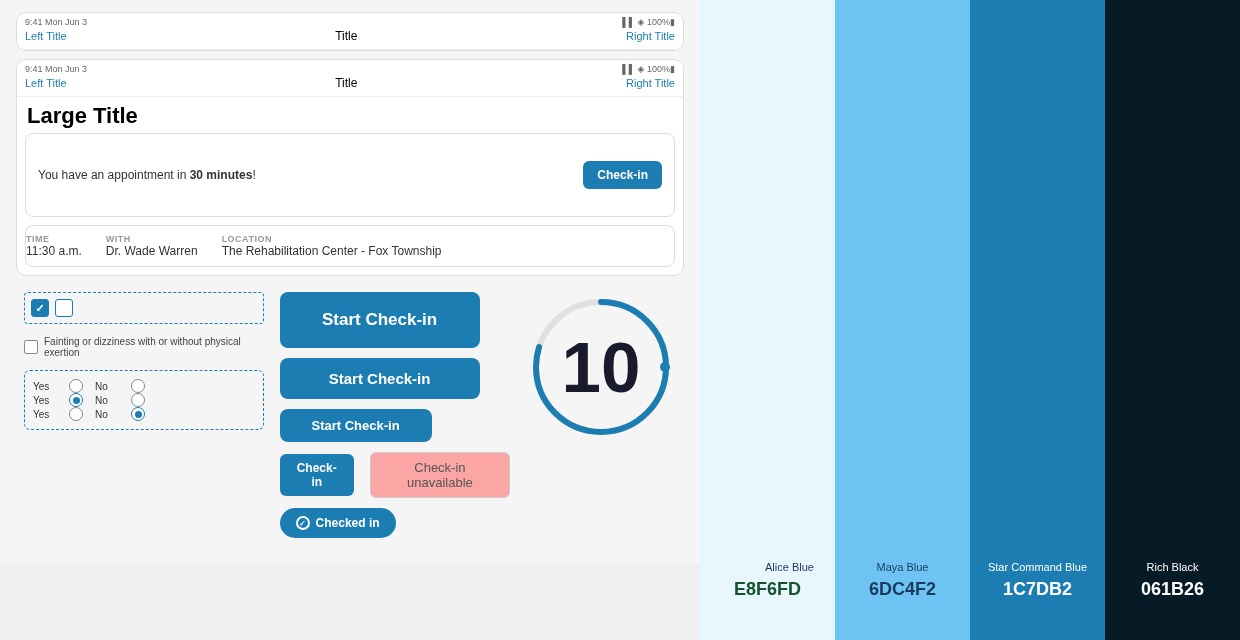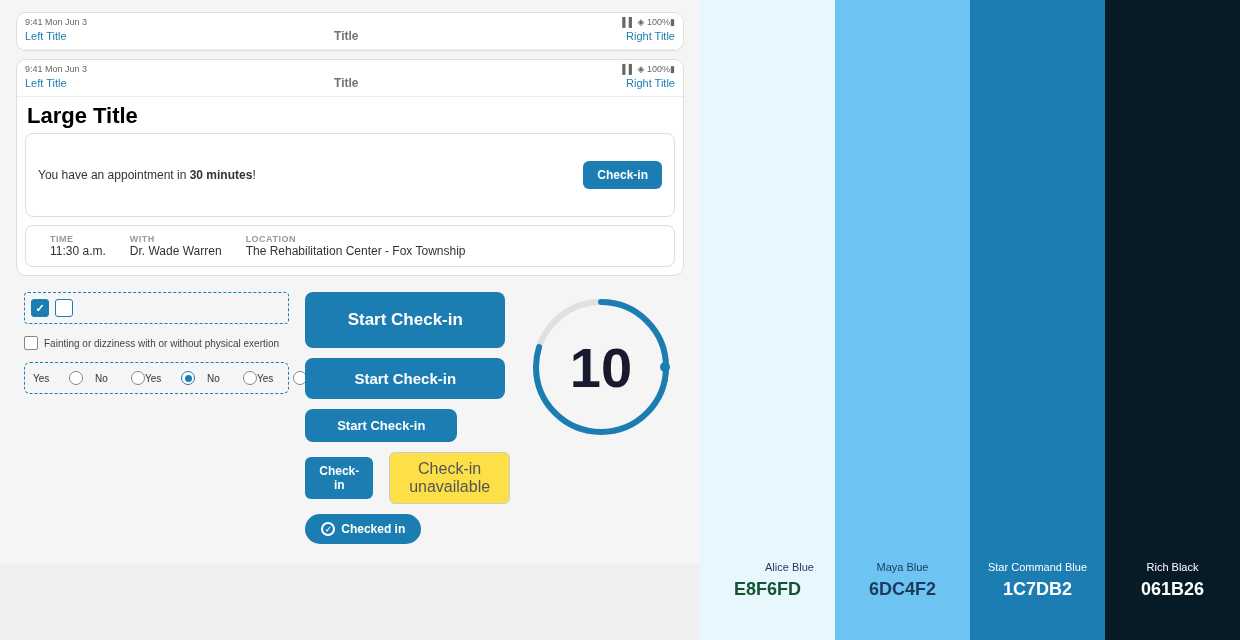--- a/index.html
+++ b/index.html
@@ -16,21 +16,21 @@
     .left-panel {
       width: 700px;
       height: 564px;
       background: #f5f5f5;
       padding: 12px 16px;
       overflow: hidden;
       position: relative;
     }
 
     .nav-link { color: #1C7DB2; font-size: 11px; cursor: pointer; }
-    .nav-title { font-size: 12px; font-weight: 700; color: #737373; text-align: center; flex: 1; }
+    .nav-title { font-size: 12px; font-weight: 400; color: #000000; text-align: center; flex: 1; }
 
     
     .phone-card {
       background: white;
       border: 1px solid #ddd;
       border-radius: 10px;
       overflow: hidden;
       margin-bottom: 8px;
     }
     .phone-card-header {
@@ -84,21 +84,21 @@
       cursor: pointer;
       white-space: nowrap;
     }
 
     
     .appointment-details {
       margin: 0 8px 8px;
       background: white;
       border: 1px solid #ddd;
       border-radius: 8px;
-      padding: 8px 24px;
+      padding: 8px 0;
       display: flex;
       gap: 24px;
     }
     .detail-col .label {
       font-size: 9px;
       text-transform: uppercase;
       color: #999;
       letter-spacing: 0.5px;
       font-weight: 600;
     }
@@ -165,20 +165,22 @@
       background: white;
       flex-shrink: 0;
       cursor: pointer;
     }
 
     .radio-group {
       border: 1.5px dashed #1C7DB2;
       border-radius: 6px;
       padding: 8px;
       display: flex;
+      flex-direction: column;
+      justify-content: center;
     }
     .radio-row {
       display: flex;
       align-items: center;
       gap: 12px;
     }
     .radio-label { font-size: 10px; color: #333; width: 24px; }
     .radio-circle {
       width: 14px;
       height: 14px;
@@ -255,26 +257,26 @@
       background: #1C7DB2;
       color: white;
       border: none;
       border-radius: 6px;
       padding: 7px 14px;
       font-size: 12px;
       font-weight: 600;
       cursor: pointer;
     }
     .btn-checkin-outline {
-      background: #fde047;
+      background: #fca5a5;
       color: #555;
       border: 1px solid #ccc;
       border-radius: 6px;
       padding: 7px 14px;
-      font-size: 16px;
+      font-size: 13px;
       cursor: pointer;
       margin-left: 8px;
     }
     .btn-checked-in {
       background: #1C7DB2;
       color: white;
       border: none;
       border-radius: 20px;
       padding: 8px 16px;
       font-size: 12px;
@@ -306,21 +308,21 @@
     }
     .timer-container {
       position: relative;
       width: 150px;
       height: 150px;
       display: flex;
       align-items: center;
       justify-content: center;
     }
     .timer-number {
-      font-size: 56px;
+      font-size: 71px;
       font-weight: 700;
       color: #1a1a2e;
       z-index: 1;
     }
     .timer-svg {
       position: absolute;
       top: 0; left: 0;
       width: 150px;
       height: 150px;
     }

